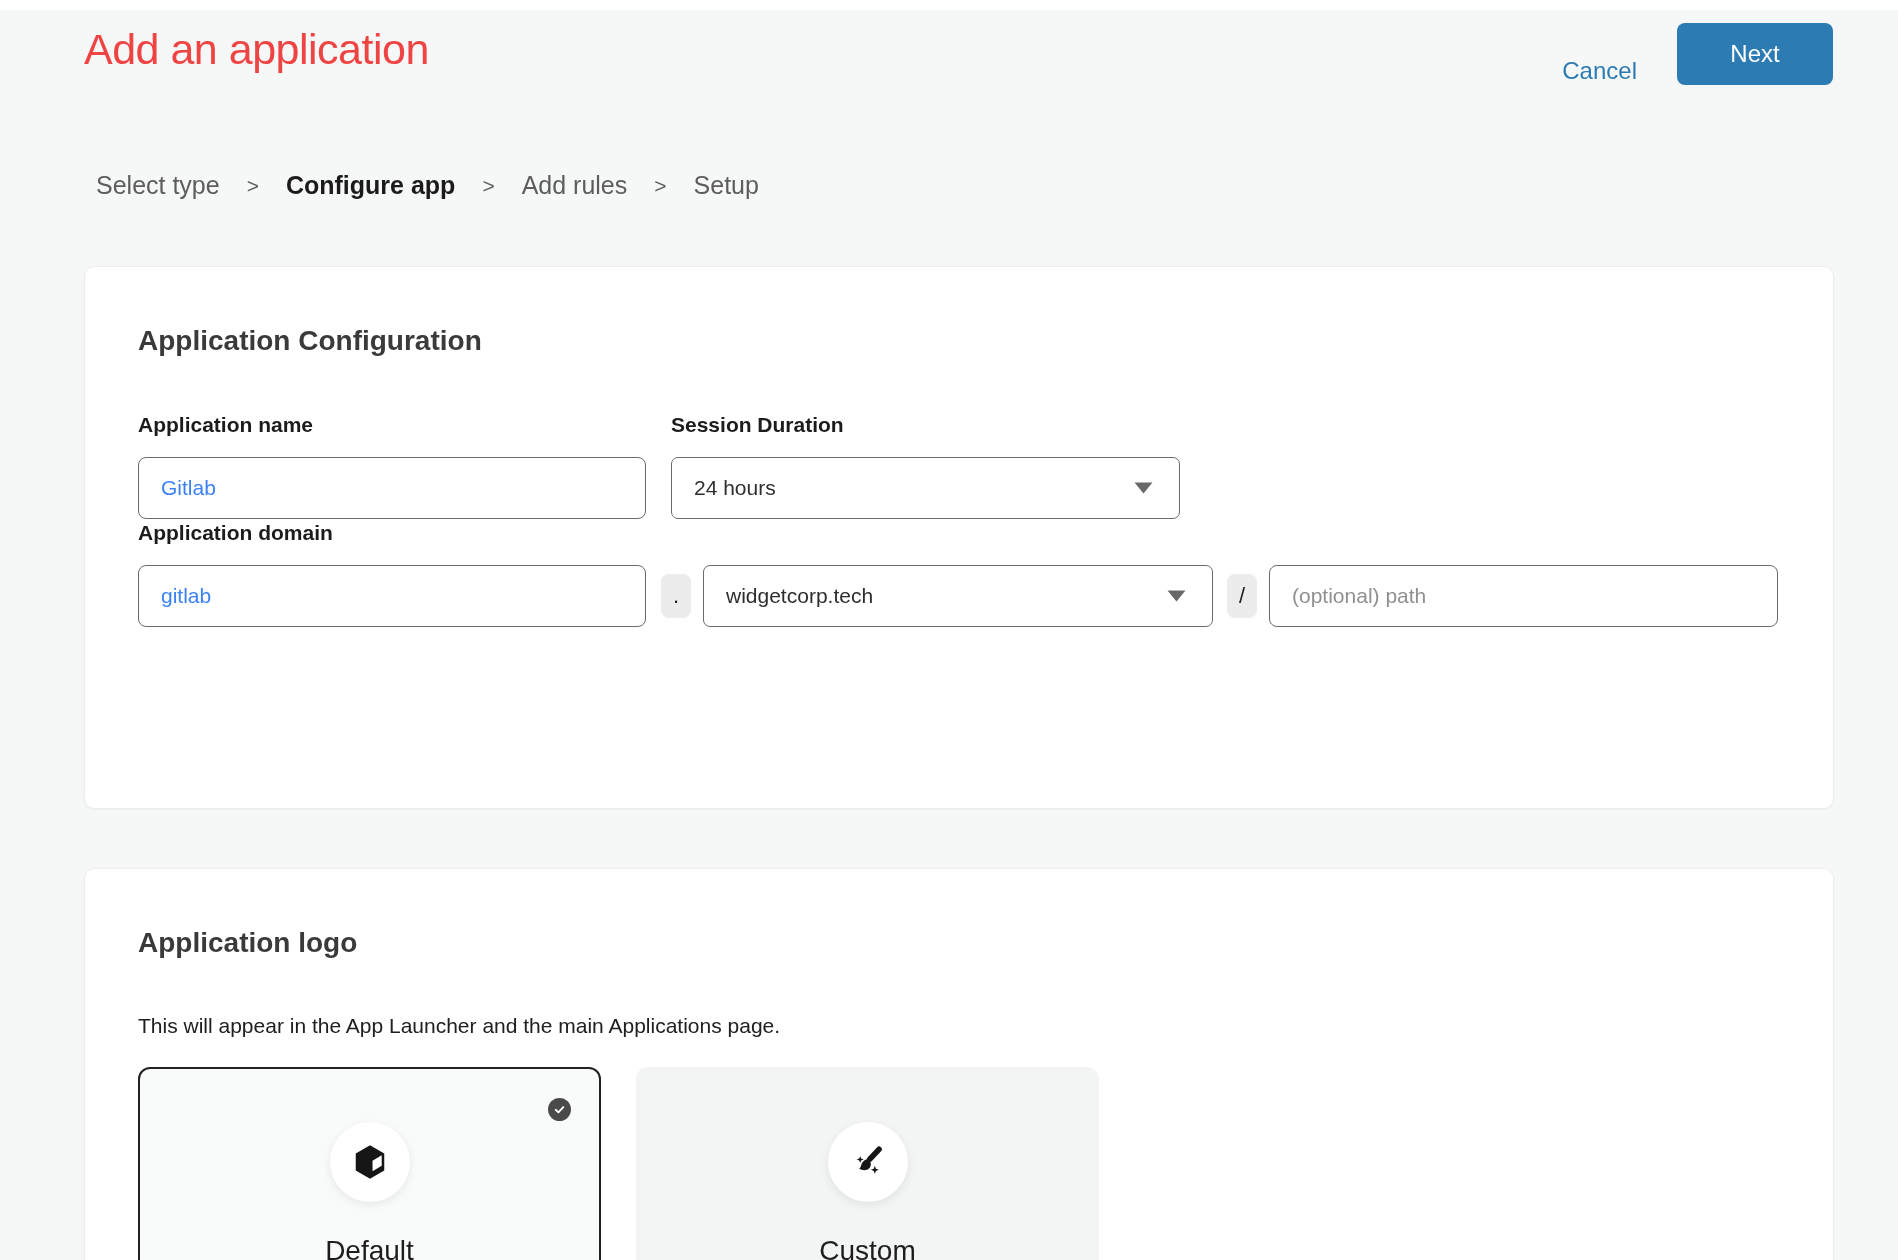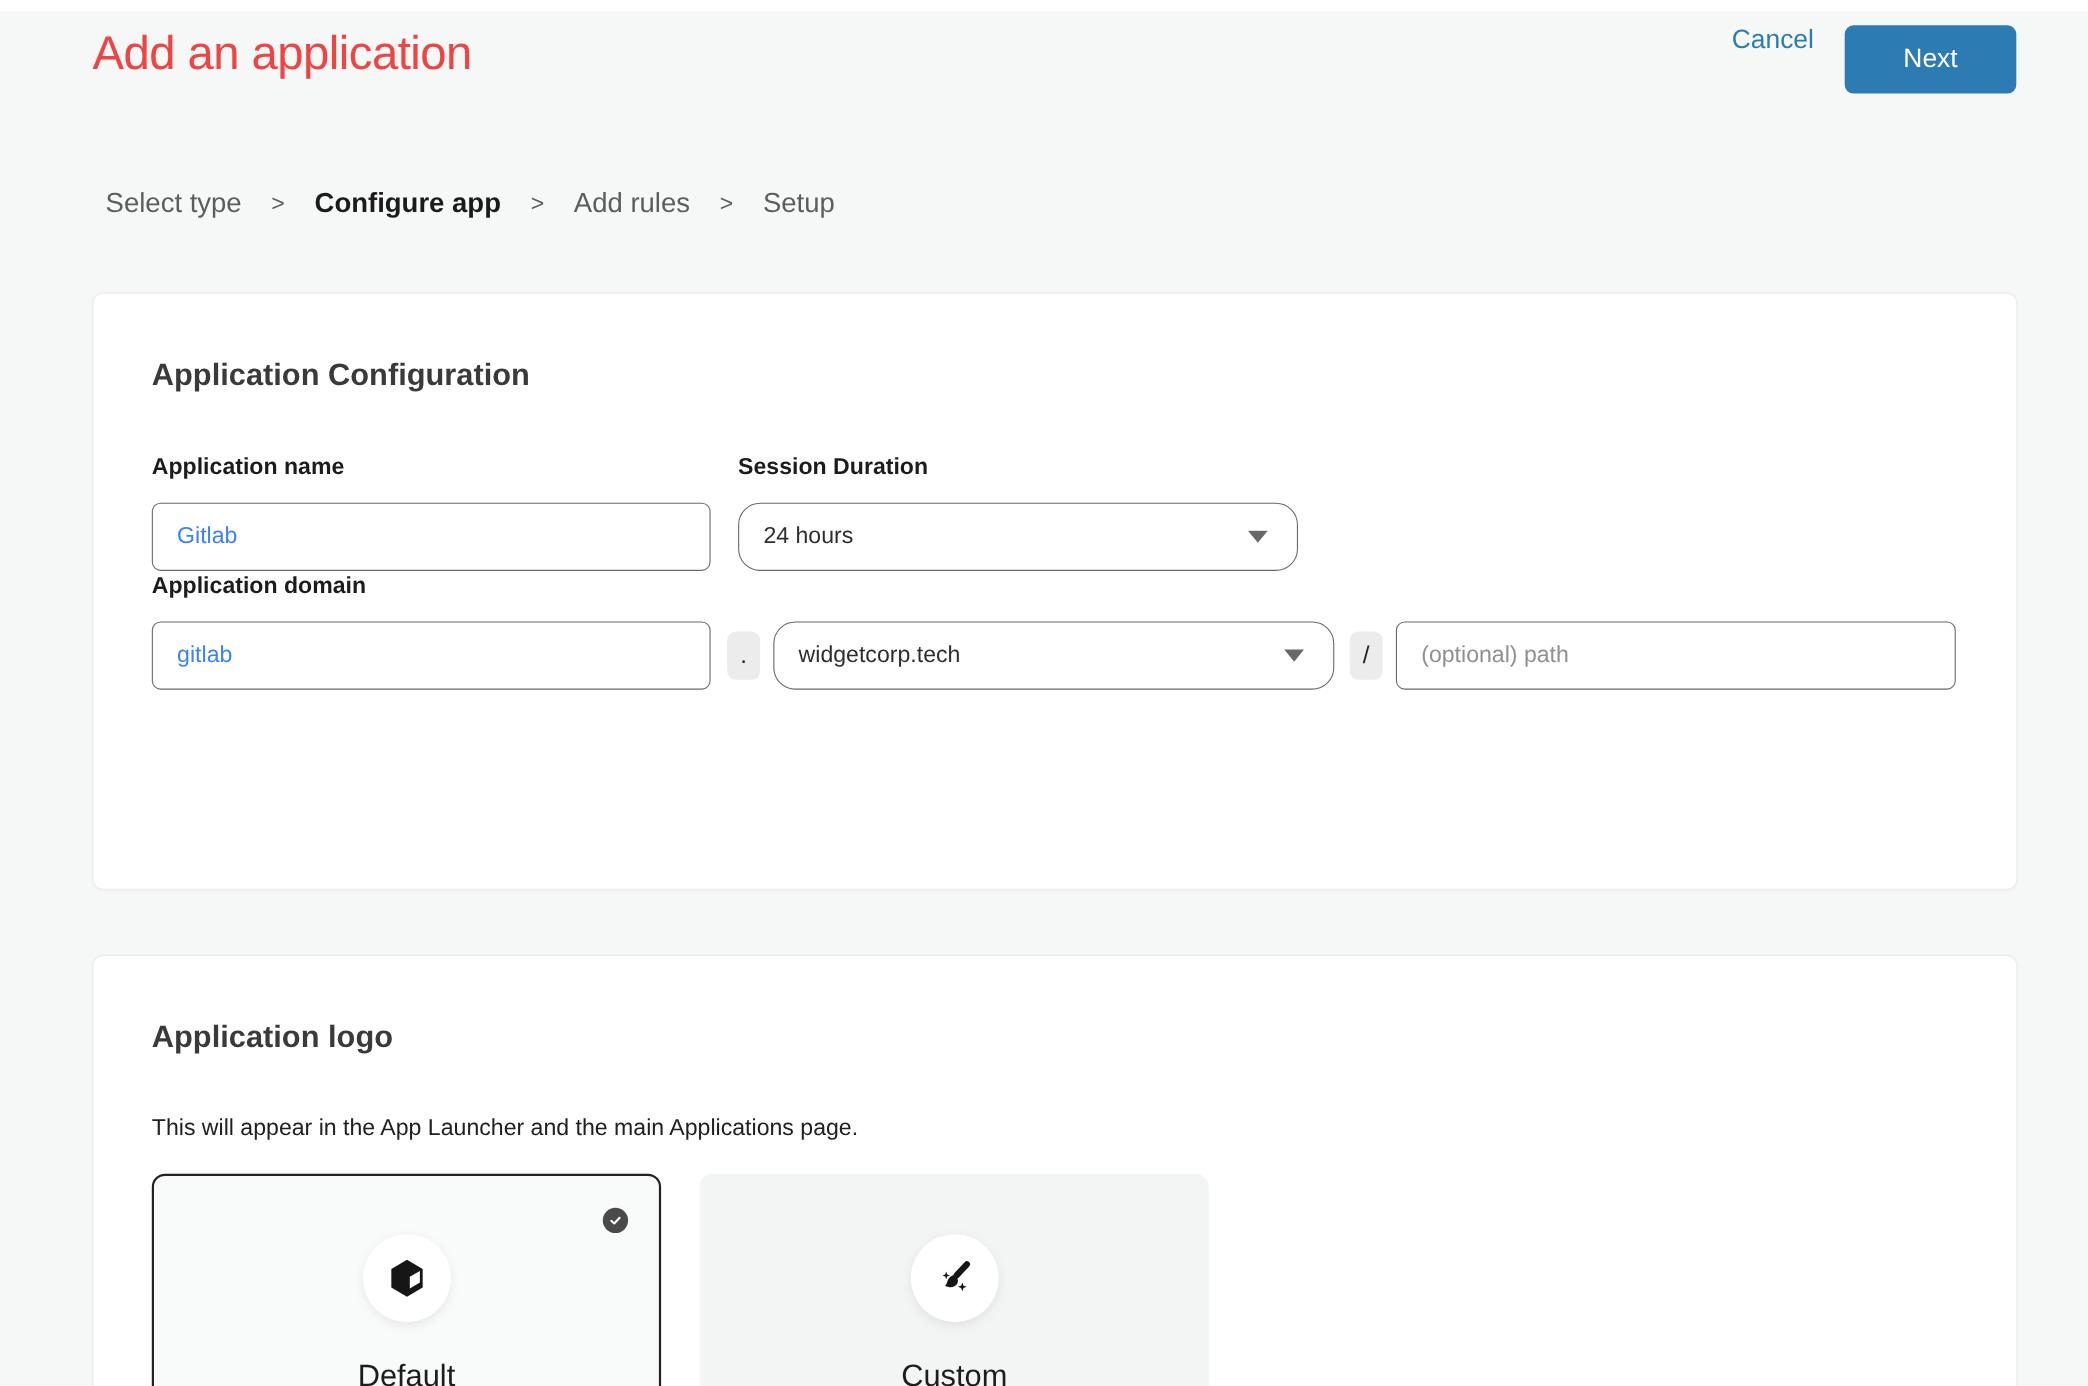--- a/index.html
+++ b/index.html
@@ -23,22 +23,22 @@
   .page-title {
     font-size: 43px;
     font-weight: 400;
     color: #ef4444;
     letter-spacing: -0.5px;
     line-height: 52px;
     margin-top: 3px;
   }
   .header-actions {
     display: flex;
-    align-items: flex-start;
-    gap: 28px;
+    align-items: flex-end;
+    gap: 40px;
     margin-top: 3px;
   }
   .cancel-link {
     color: #2c7bb3;
     font-size: 24px;
     cursor: pointer;
     text-decoration: none;
   }
   .next-btn {
     width: 156px;
@@ -108,21 +108,21 @@
     color: #3b82f6;
     padding: 0 22px;
     outline: none;
   }
   .text-input::placeholder { color: #909090; }
   .w-name { width: 508px; }
   .w-session { width: 509px; }
   .select-control {
     height: 62px;
     border: 1px solid #6a6a6a;
-    border-radius: 20px;
+    border-radius: 7px;
     background: #ffffff;
     display: flex;
     align-items: center;
     justify-content: space-between;
     padding: 0 26px 0 22px;
     cursor: pointer;
   }
   .select-value { font-size: 21px; color: #2e2e2e; }
   .caret-svg { flex: 0 0 auto; }
 

